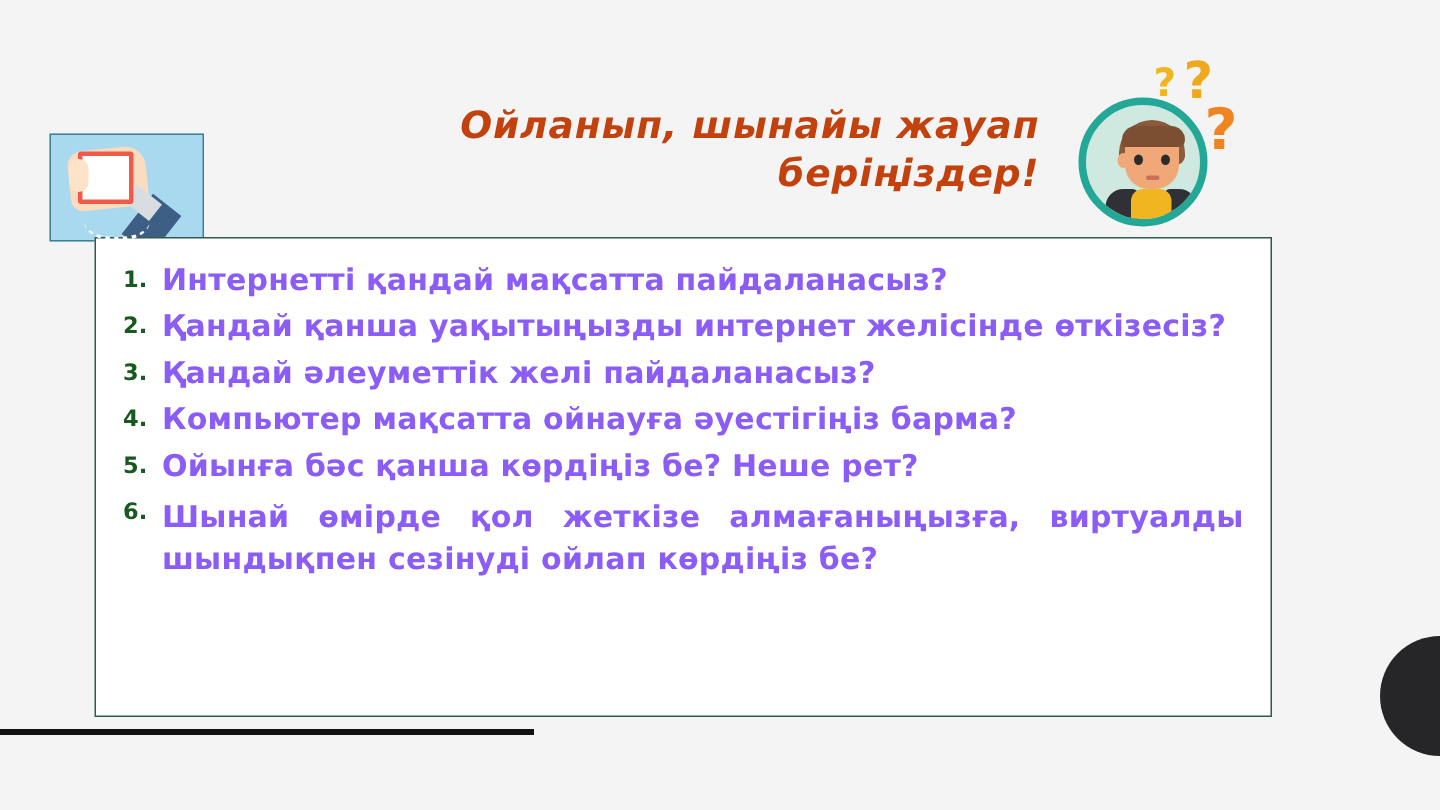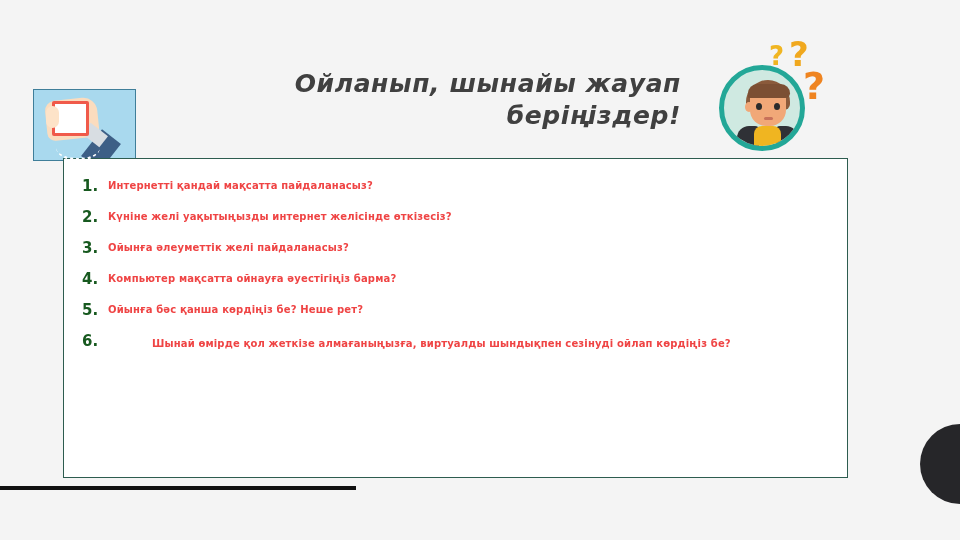--- a/index.html
+++ b/index.html
@@ -15,31 +15,31 @@
     position: relative;
     width: 960px;
     height: 540px;
     background: #f4f4f4;
     overflow: hidden;
   }
 
   
   #title {
     position: absolute;
-    left: 136px;
+    left: 148px;
     top: 68px;
     width: 545px;
     text-align: right;
     font-family: "DejaVu Sans", "Liberation Sans", sans-serif;
     font-style: italic;
     font-weight: bold;
     font-size: 25px;
     line-height: 32px;
     letter-spacing: 0.6px;
-    color: #404040;
+    color: #c2410c;
     white-space: pre-line;
   }
 
   
   #left-pic {
     position: absolute;
     left: 33px;
     top: 89px;
     width: 103px;
     height: 72px;
@@ -265,31 +265,30 @@
     color: #17591f;
     font-weight: bold;
     font-size: 15px;
     line-height: 22px;
     text-align: left;
     padding-left: 4px;
     box-sizing: border-box;
   }
   #qlist .txt {
     flex: 1 1 auto;
-    color: #ef4444;
+    color: #8b5cf6;
     font-weight: bold;
-    font-size: 10px;
+    font-size: 20px;
     line-height: 22px;
     letter-spacing: 0.15px;
   }
   #qlist li.justified .txt {
     text-align: justify;
     text-align-last: left;
     line-height: 28px;
-    margin-left: 44px;
   }
 
   
   #bottom-rule {
     position: absolute;
     left: 0;
     top: 486px;
     width: 356px;
     height: 4px;
     background: #111111;
@@ -340,25 +339,25 @@
   </div>
 
   <div id="content-box">
     <ol id="qlist">
       <li>
         <span class="num">1.</span>
         <span class="txt">Интернетті қандай мақсатта пайдаланасыз?</span>
       </li>
       <li>
         <span class="num">2.</span>
-        <span class="txt">Күніне желі уақытыңызды интернет желісінде өткізесіз?</span>
+        <span class="txt">Қандай қанша уақытыңызды интернет желісінде өткізесіз?</span>
       </li>
       <li>
         <span class="num">3.</span>
-        <span class="txt">Ойынға әлеуметтік желі пайдаланасыз?</span>
+        <span class="txt">Қандай әлеуметтік желі пайдаланасыз?</span>
       </li>
       <li>
         <span class="num">4.</span>
         <span class="txt">Компьютер мақсатта ойнауға әуестігіңіз барма?</span>
       </li>
       <li>
         <span class="num">5.</span>
         <span class="txt">Ойынға бәс қанша көрдіңіз бе? Неше рет?</span>
       </li>
       <li class="justified">

